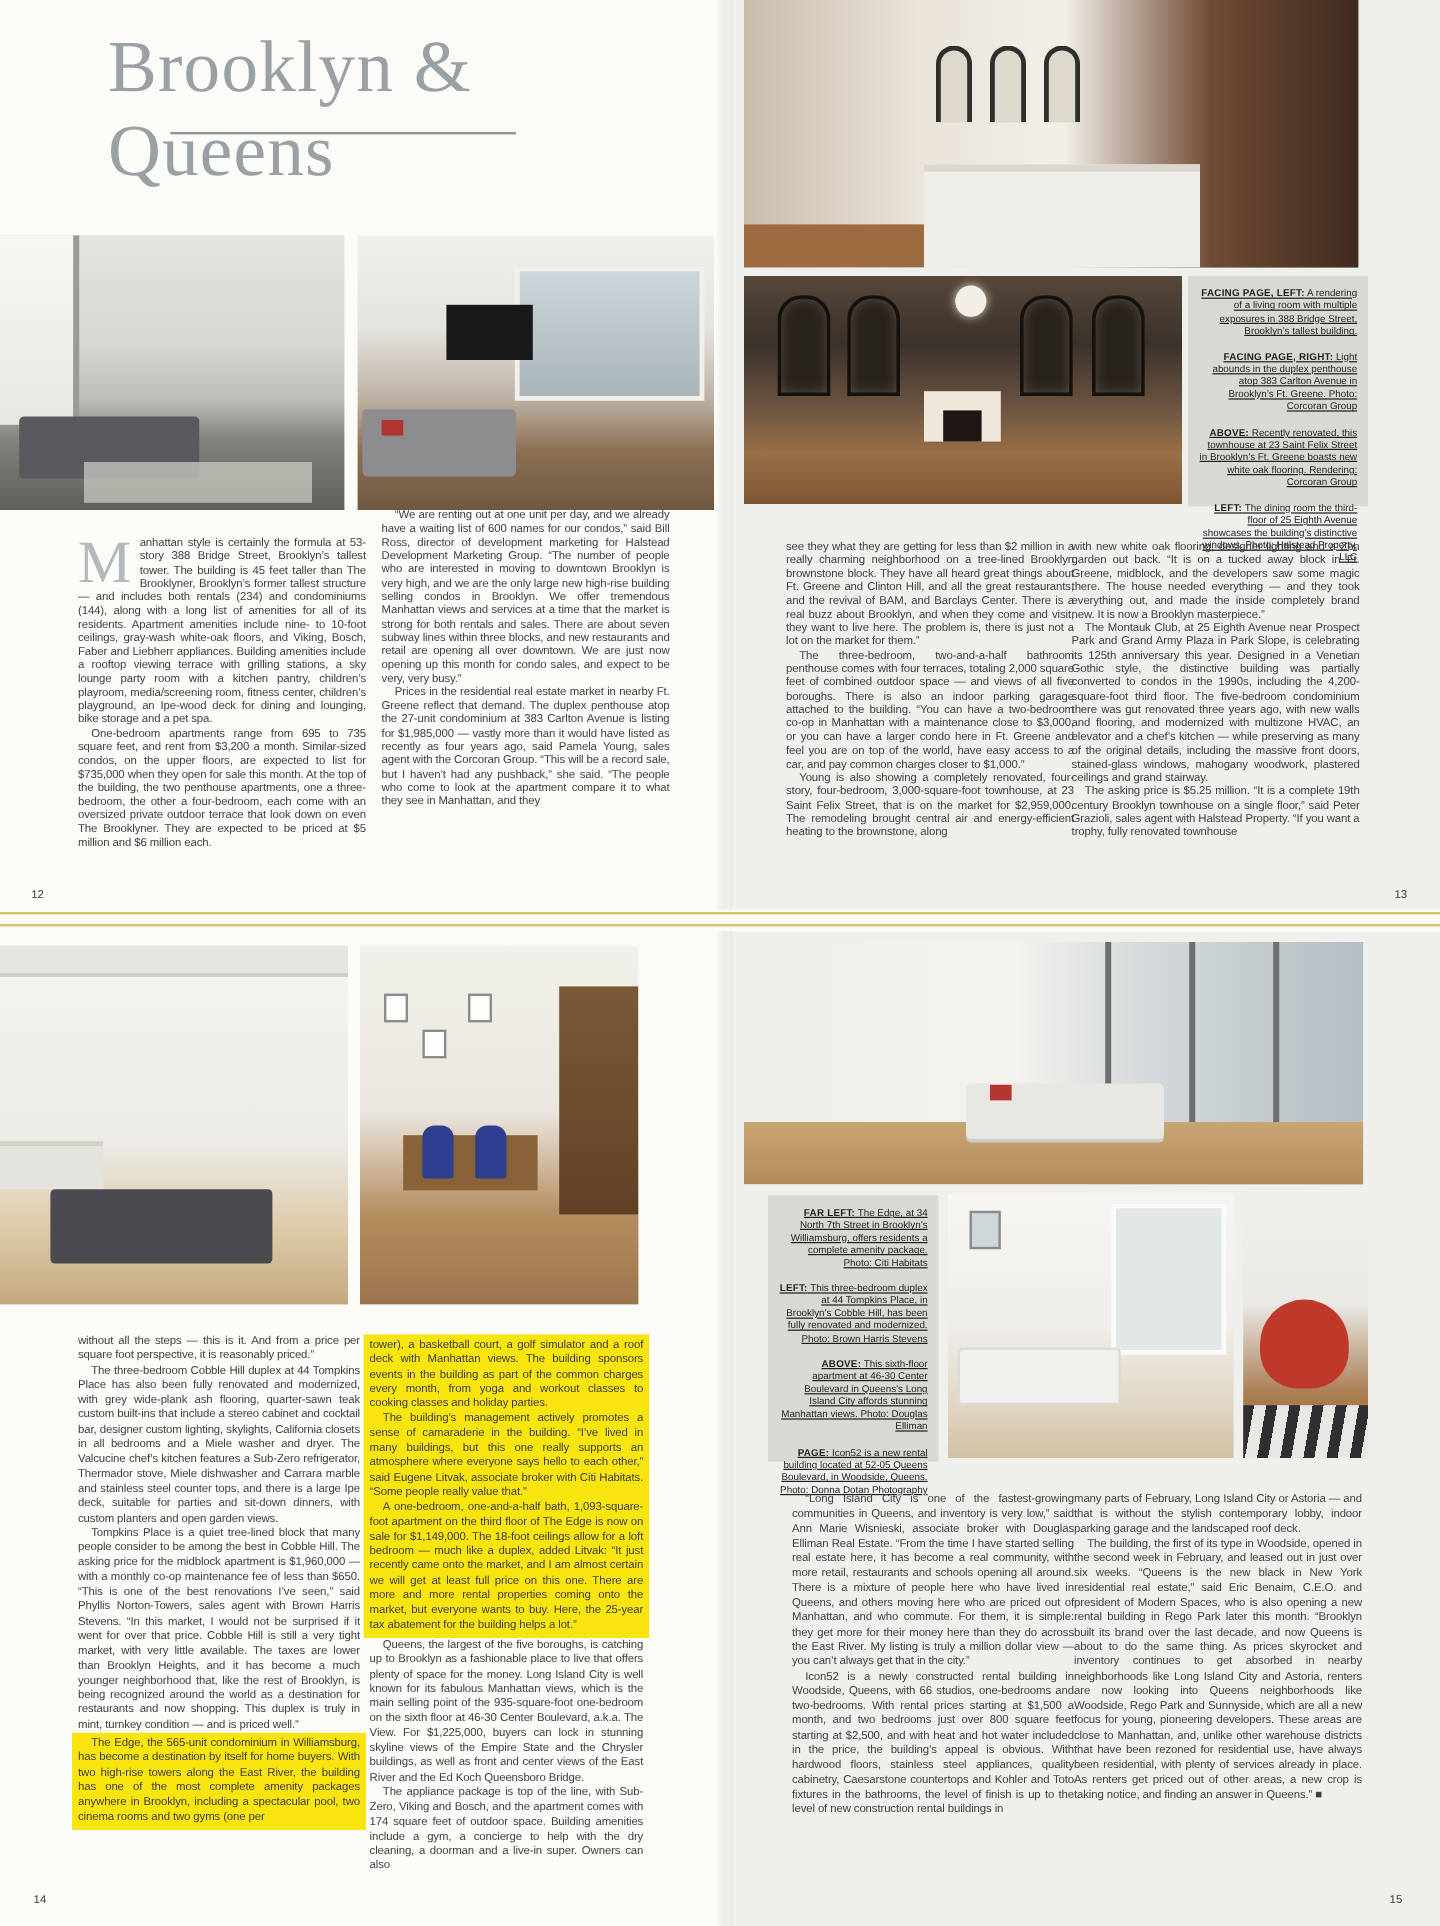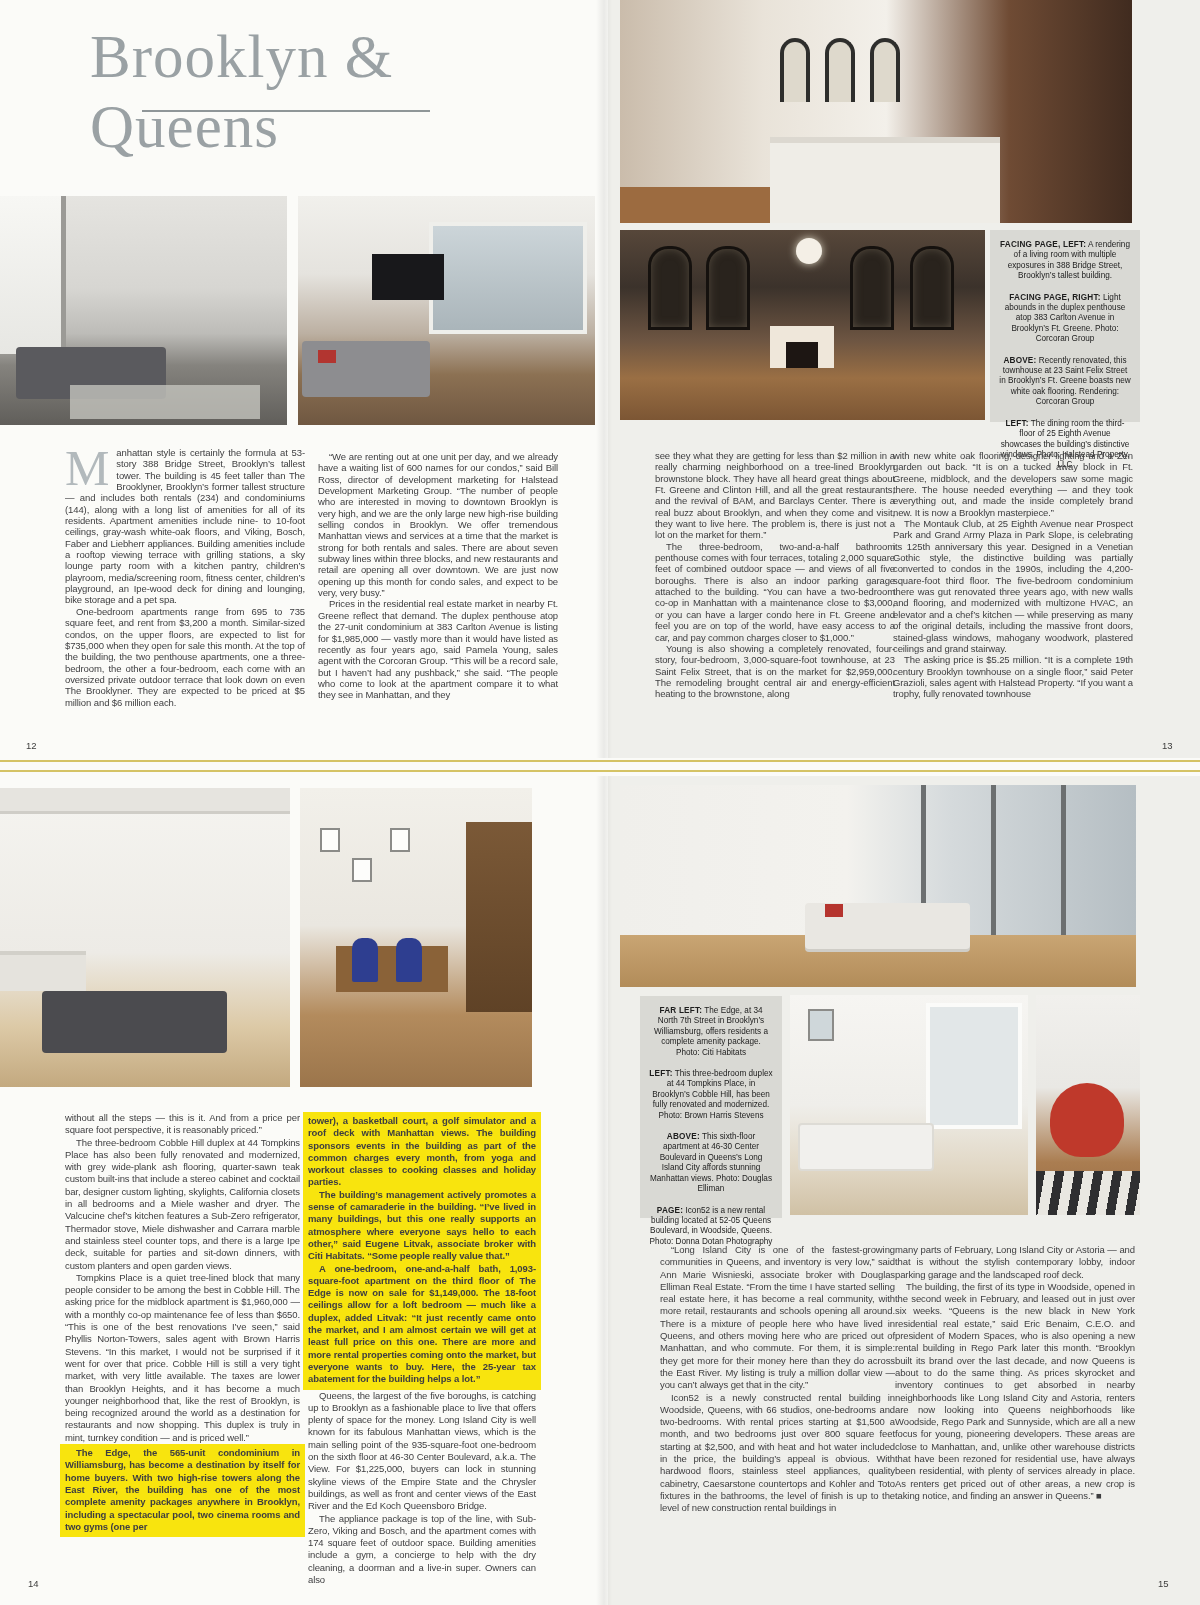--- a/index.html
+++ b/index.html
@@ -23,27 +23,27 @@
   .title { position:absolute; left:90px; top:22px; width:470px; font-family:"Liberation Serif", serif; font-size:61px; color:#9aa1a4; letter-spacing:1px; font-weight:400; }
   .title-rule { position:absolute; left:142px; top:110px; width:288px; height:2px; background:#8f9698; }
   .deck { position:absolute; left:66px; top:122px; width:510px; font-family:"Liberation Serif", serif; font-style:italic; font-weight:700; font-size:14.5px; line-height:1.55; color:#2e2e2e; text-align:center; }
 
   
   .col { position:absolute; font-size:9.5px; line-height:11.35px; color:#3e3e40; text-align:justify; letter-spacing:-0.1px; }
   .col p { margin:0; }
   .col p.ind { text-indent:11px; }
   .col14 { line-height:12.3px; }
   .dropcap { float:left; font-family:"Liberation Serif", serif; font-size:50px; line-height:38px; color:#b2b9bc; padding:2px 7px 0 0; }
-  .highlight { background:#f8e40e; padding:3px 5px 4px 5px; margin:0 -5px;font-weight:bold; }
+  .highlight { background:#f8e40e; padding:3px 5px 4px 5px; margin:0 -5px; }
 
   
   .cap-panel { position:absolute; background:#d9d9d4; padding:10px 9px; }
   .cap13 { left:990px; top:230px; width:150px; height:192px; }
   .cap15 { left:640px; top:996px; width:142px; height:222px; }
-  .cap { font-size:8.2px; line-height:10.4px; color:#1d1d1d; margin-bottom:11px; text-align:center; }
+  .cap { font-size:8.2px; line-height:10.4px; color:#1d1d1d; margin-bottom:11px; text-align:right;text-decoration:underline; }
   .cap b { font-weight:700; letter-spacing:0.2px; }
 
   .pagenum { position:absolute; font-size:9.5px; color:#3c3c3c; }
 
   
   .photo { position:absolute; overflow:hidden; }
   .photo div { position:absolute; }
   .ph-a { left:0; top:196px; width:287px; height:229px; background:linear-gradient(180deg,#e5e4e0 0%,#d7d6d2 40%,#bdbcb8 60%,#85837e 74%,#605e5a 100%); }
   .ph-a .win { left:0; top:0; width:66px; height:158px; background:linear-gradient(180deg,#f7f7f4,#e7e7e3); border-right:5px solid #9b9a96; }
   .ph-a .sofa { left:16px; bottom:26px; width:150px; height:52px; background:#5a5a5e; border-radius:4px; }
@@ -113,21 +113,21 @@
     <div class="win"></div>
     <div class="tv"></div>
     <div class="sofa"></div>
     <div class="pillow"></div>
   </div>
 
   <div class="col" style="left:65px; top:447px; width:240px;">
     <p class="noind"><span class="dropcap">M</span><span>anhattan style is certainly the formula at 53-story 388 Bridge Street, Brooklyn’s tallest tower. The building is 45 feet taller than The Brooklyner, Brooklyn’s former tallest structure — and includes both rentals (234) and condominiums (144), along with a long list of amenities for all of its residents. Apartment amenities include nine- to 10-foot ceilings, gray-wash white-oak floors, and Viking, Bosch, Faber and Liebherr appliances. Building amenities include a rooftop viewing terrace with grilling stations, a sky lounge party room with a kitchen pantry, children’s playroom, media/screening room, fitness center, children’s playground, an Ipe-wood deck for dining and lounging, bike storage and a pet spa.</span></p>
     <p class="ind">One-bedroom apartments range from 695 to 735 square feet, and rent from $3,200 a month. Similar-sized condos, on the upper floors, are expected to list for $735,000 when they open for sale this month. At the top of the building, the two penthouse apartments, one a three-bedroom, the other a four-bedroom, each come with an oversized private outdoor terrace that look down on even The Brooklyner. They are expected to be priced at $5 million and $6 million each.</p>
   </div>
-  <div class="col" style="left:318px; top:451px; width:240px;">
+  <div class="col" style="left:318px; top:424px; width:240px;">
     <p class="ind">“We are renting out at one unit per day, and we already have a waiting list of 600 names for our condos,” said Bill Ross, director of development marketing for Halstead Development Marketing Group. “The number of people who are interested in moving to downtown Brooklyn is very high, and we are the only large new high-rise building selling condos in Brooklyn. We offer tremendous Manhattan views and services at a time that the market is strong for both rentals and sales. There are about seven subway lines within three blocks, and new restaurants and retail are opening all over downtown. We are just now opening up this month for condo sales, and expect to be very, very busy.”</p>
     <p class="ind">Prices in the residential real estate market in nearby Ft. Greene reflect that demand. The duplex penthouse atop the 27-unit condominium at 383 Carlton Avenue is listing for $1,985,000 — vastly more than it would have listed as recently as four years ago, said Pamela Young, sales agent with the Corcoran Group. “This will be a record sale, but I haven’t had any pushback,” she said. “The people who come to look at the apartment compare it to what they see in Manhattan, and they</p>
   </div>
   <div class="pagenum" style="left:26px; top:740px;">12</div>
 
   <div class="photo ph-c">
     <div class="arch a1"></div>
     <div class="arch a2"></div>
     <div class="arch a3"></div>
     <div class="island"></div>

